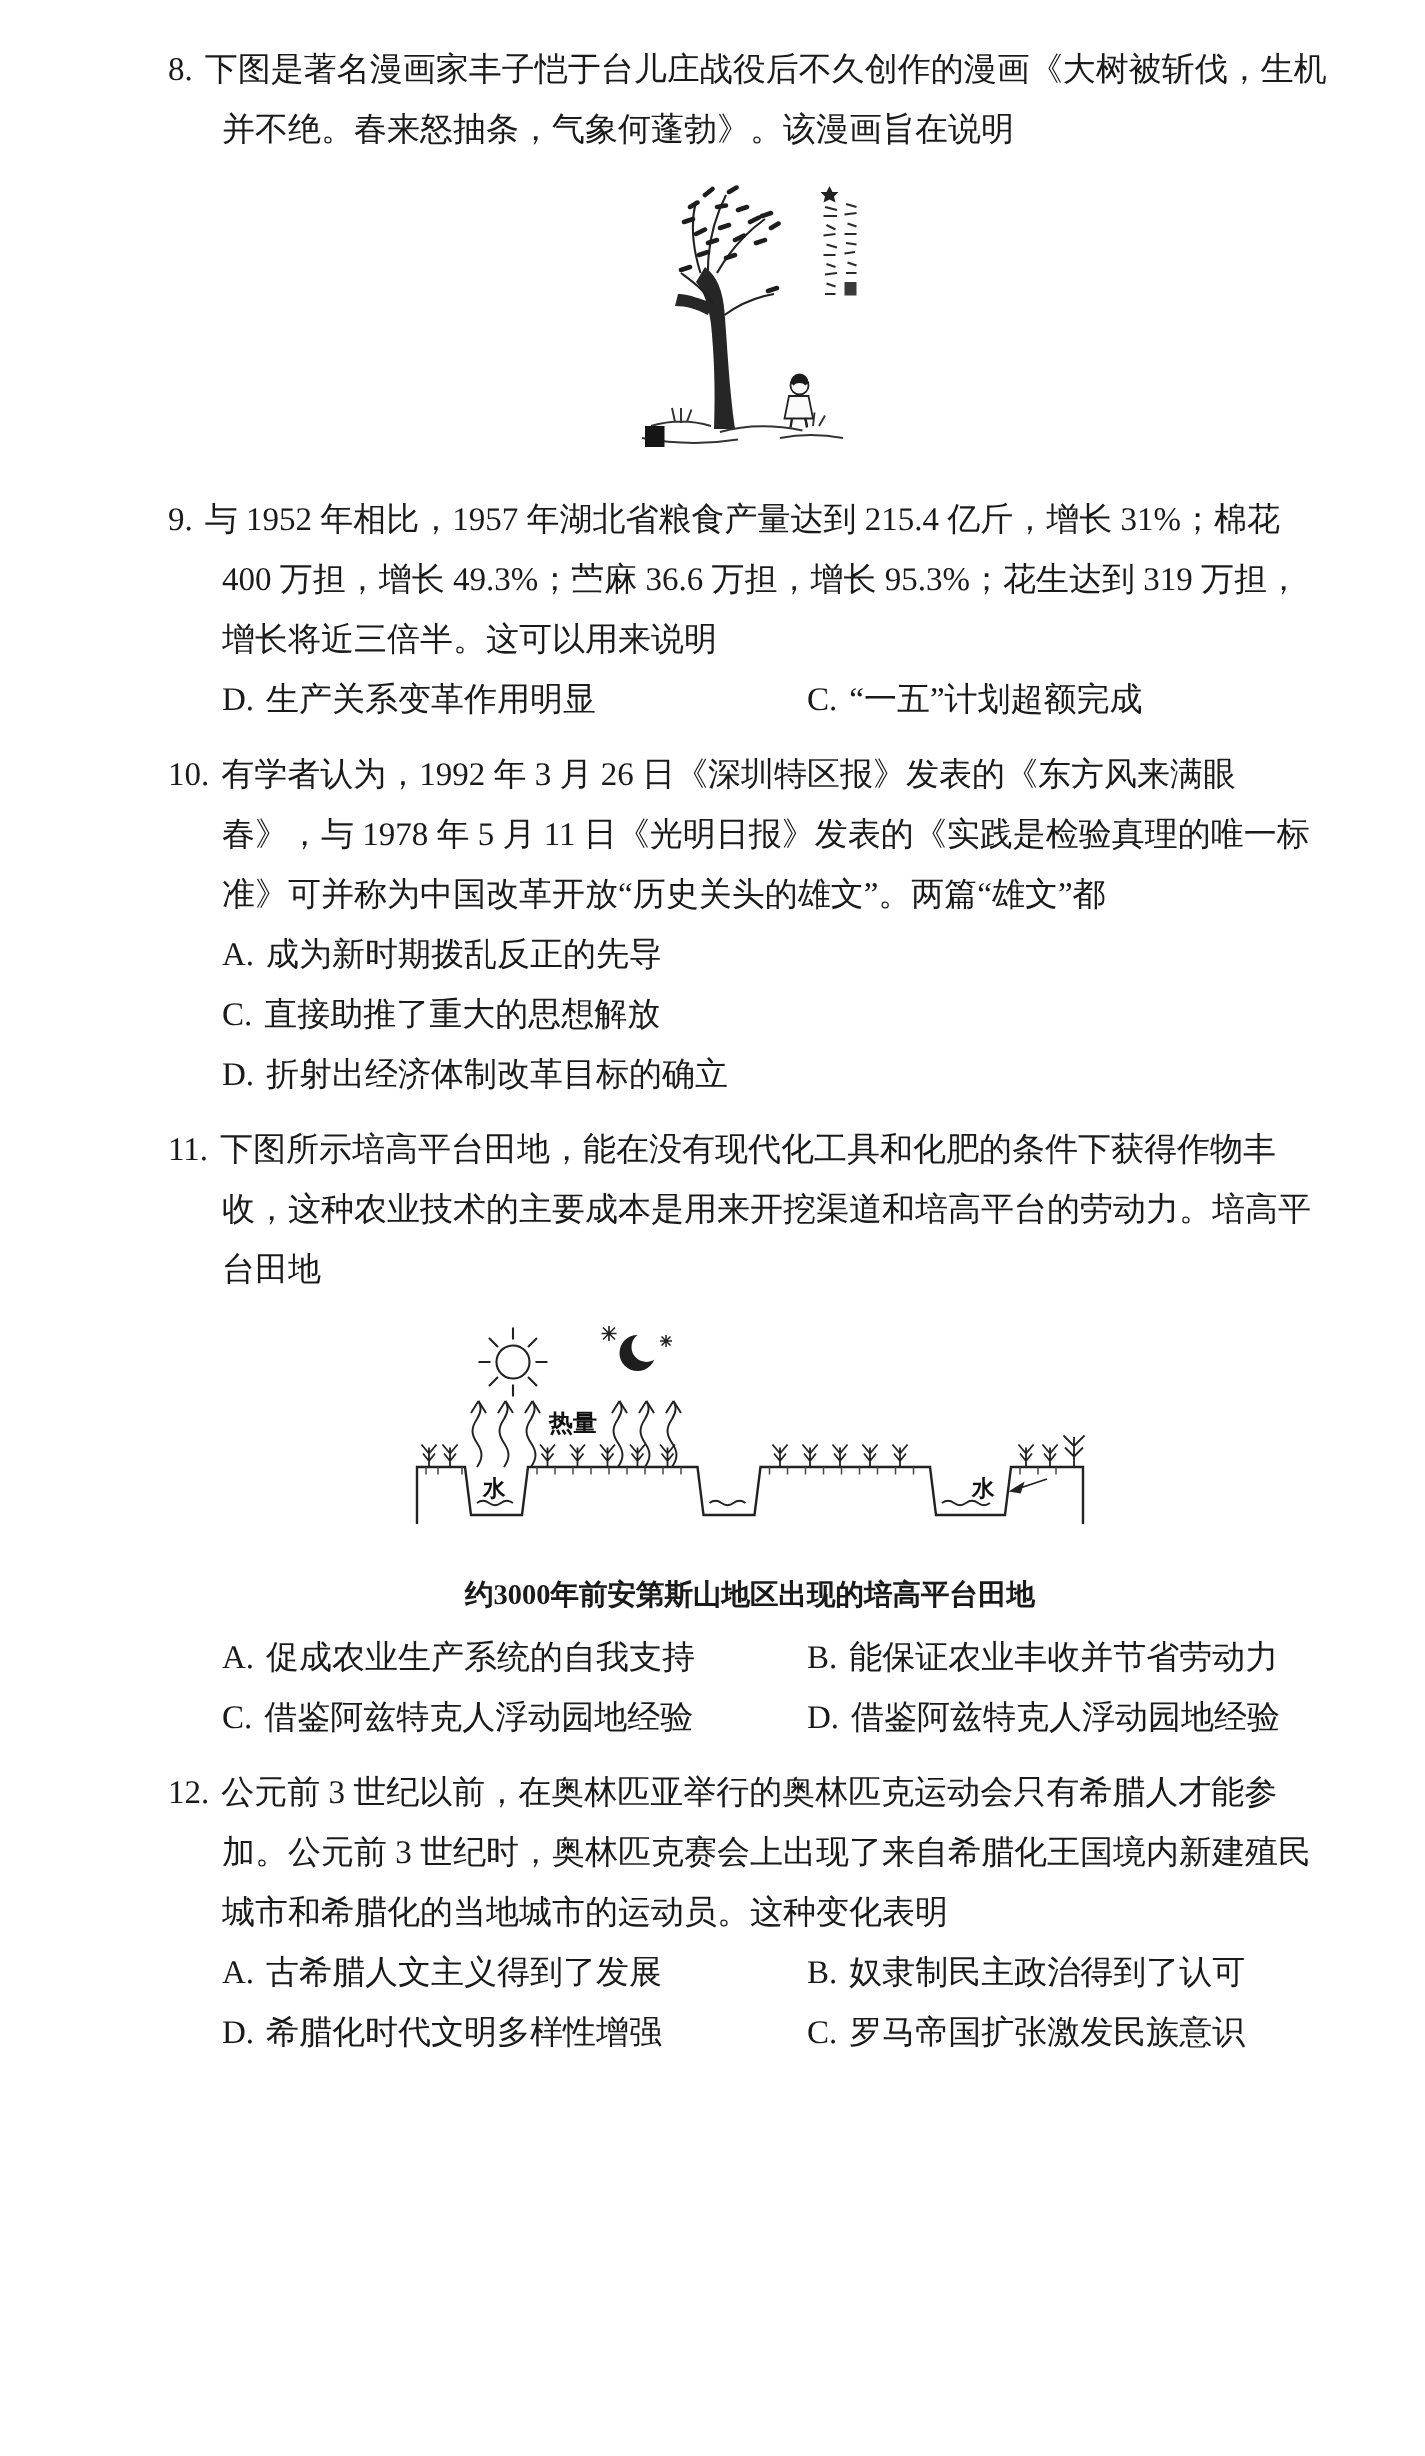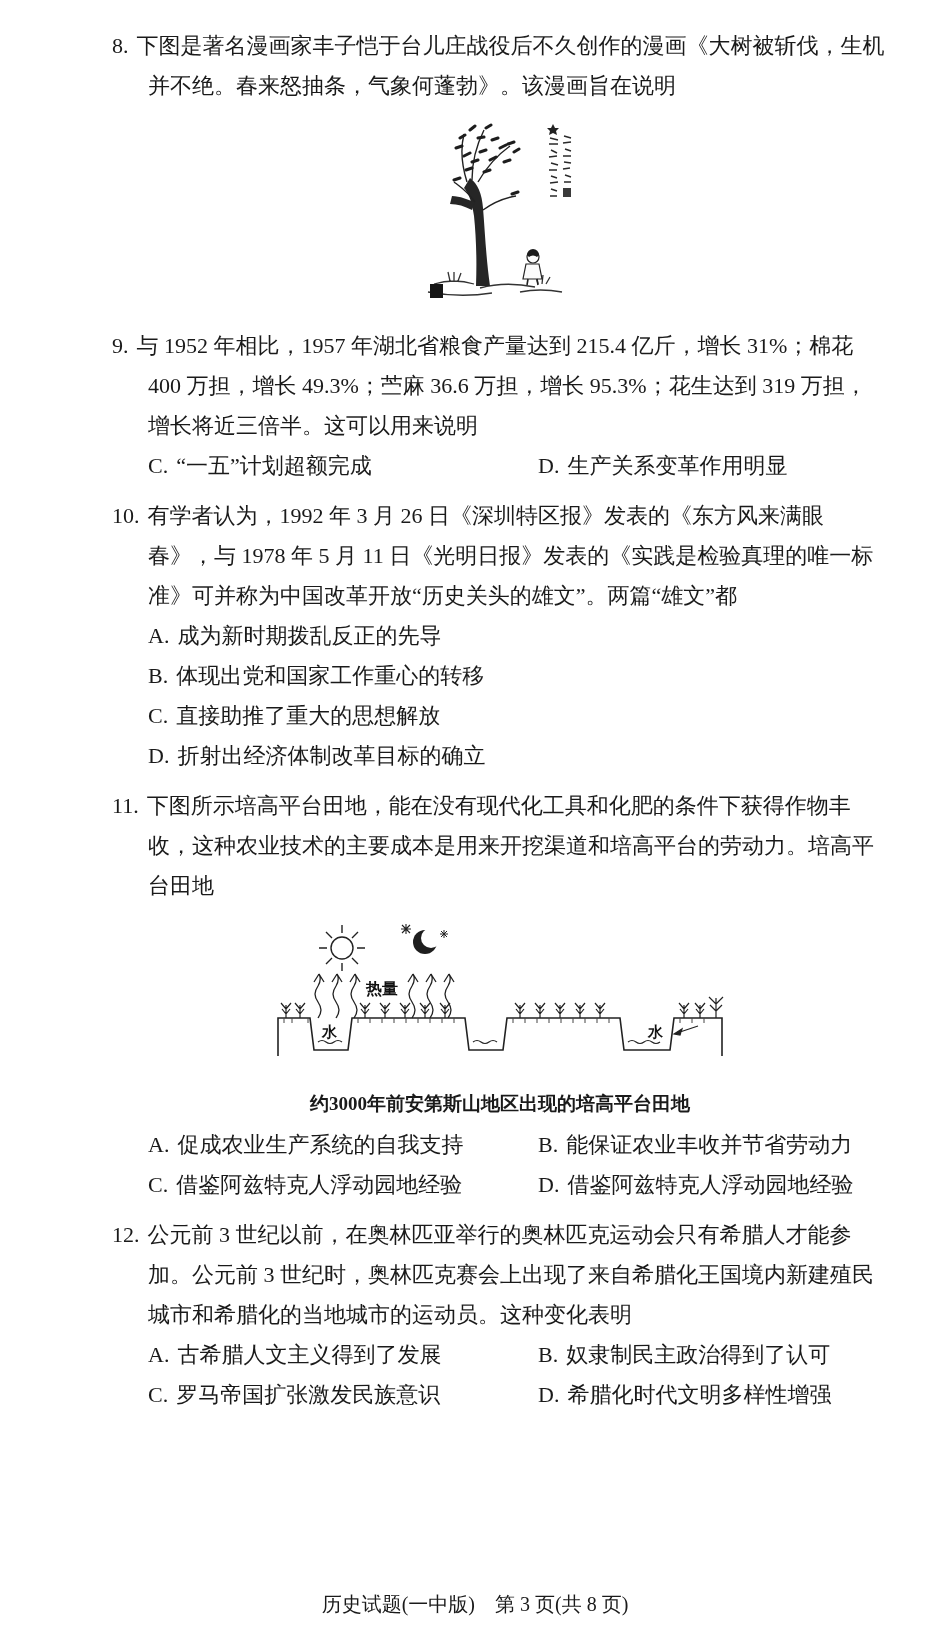--- a/index.html
+++ b/index.html
@@ -78,31 +78,30 @@
         <rect x="10" y="166" width="13" height="14" fill="#151515"></rect>
       </svg>
     </figure>
 
   </div>
 
   <div class="question">
     <div class="stem"><span class="qnum">9.</span><span>与 1952 年相比，1957 年湖北省粮食产量达到 215.4 亿斤，增长 31%；棉花 400 万担，增长 49.3%；苎麻 36.6 万担，增长 95.3%；花生达到 319 万担，增长将近三倍半。这可以用来说明</span></div>
     <div class="options">
       <div class="opt-row">
+        <span class="opt"><span class="opt-label">D.</span><span>生产关系变革作用明显</span></span>
         <span class="opt"><span class="opt-label">C.</span><span>“一五”计划超额完成</span></span>
-        <span class="opt"><span class="opt-label">D.</span><span>生产关系变革作用明显</span></span>
       </div>
     </div>
   </div>
 
   <div class="question">
     <div class="stem"><span class="qnum">10.</span><span>有学者认为，1992 年 3 月 26 日《深圳特区报》发表的《东方风来满眼春》，与 1978 年 5 月 11 日《光明日报》发表的《实践是检验真理的唯一标准》可并称为中国改革开放“历史关头的雄文”。两篇“雄文”都</span></div>
     <div class="options single">
       <span class="opt"><span class="opt-label">A.</span><span>成为新时期拨乱反正的先导</span></span>
-      <span class="opt"><span class="opt-label">B.</span><span>体现出党和国家工作重心的转移</span></span>
       <span class="opt"><span class="opt-label">C.</span><span>直接助推了重大的思想解放</span></span>
       <span class="opt"><span class="opt-label">D.</span><span>折射出经济体制改革目标的确立</span></span>
     </div>
   </div>
 
   <div class="question">
     <div class="stem"><span class="qnum">11.</span><span>下图所示培高平台田地，能在没有现代化工具和化肥的条件下获得作物丰收，这种农业技术的主要成本是用来开挖渠道和培高平台的劳动力。培高平台田地</span></div>
 
     <figure class="fig">
       <svg width="460" height="158" viewBox="0 0 460 158">
@@ -160,21 +159,20 @@
   </div>
 
   <div class="question">
     <div class="stem"><span class="qnum">12.</span><span>公元前 3 世纪以前，在奥林匹亚举行的奥林匹克运动会只有希腊人才能参加。公元前 3 世纪时，奥林匹克赛会上出现了来自希腊化王国境内新建殖民城市和希腊化的当地城市的运动员。这种变化表明</span></div>
     <div class="options">
       <div class="opt-row">
         <span class="opt"><span class="opt-label">A.</span><span>古希腊人文主义得到了发展</span></span>
         <span class="opt"><span class="opt-label">B.</span><span>奴隶制民主政治得到了认可</span></span>
       </div>
       <div class="opt-row">
+        <span class="opt"><span class="opt-label">D.</span><span>希腊化时代文明多样性增强</span></span>
         <span class="opt"><span class="opt-label">C.</span><span>罗马帝国扩张激发民族意识</span></span>
-        <span class="opt"><span class="opt-label">D.</span><span>希腊化时代文明多样性增强</span></span>
       </div>
     </div>
   </div>
 
-  <div class="footer">历史试题(一中版)　第 3 页(共 8 页)</div>
 
 </div>
 
 </body></html>

